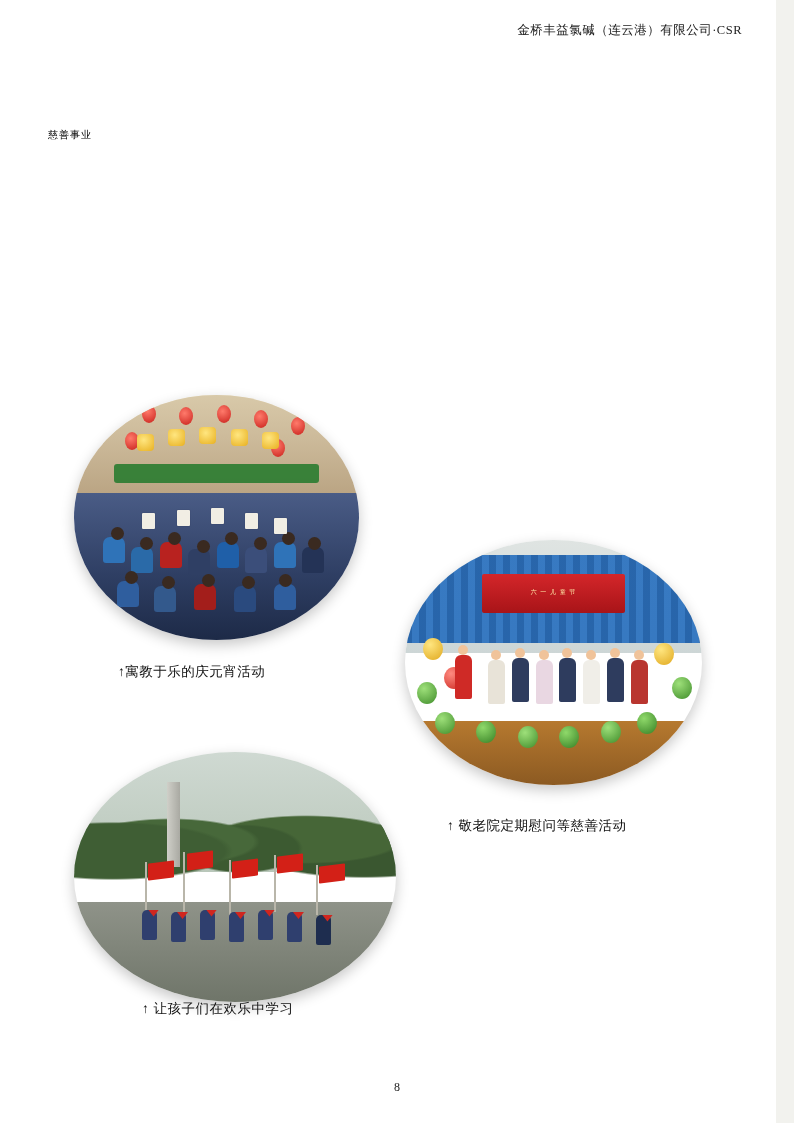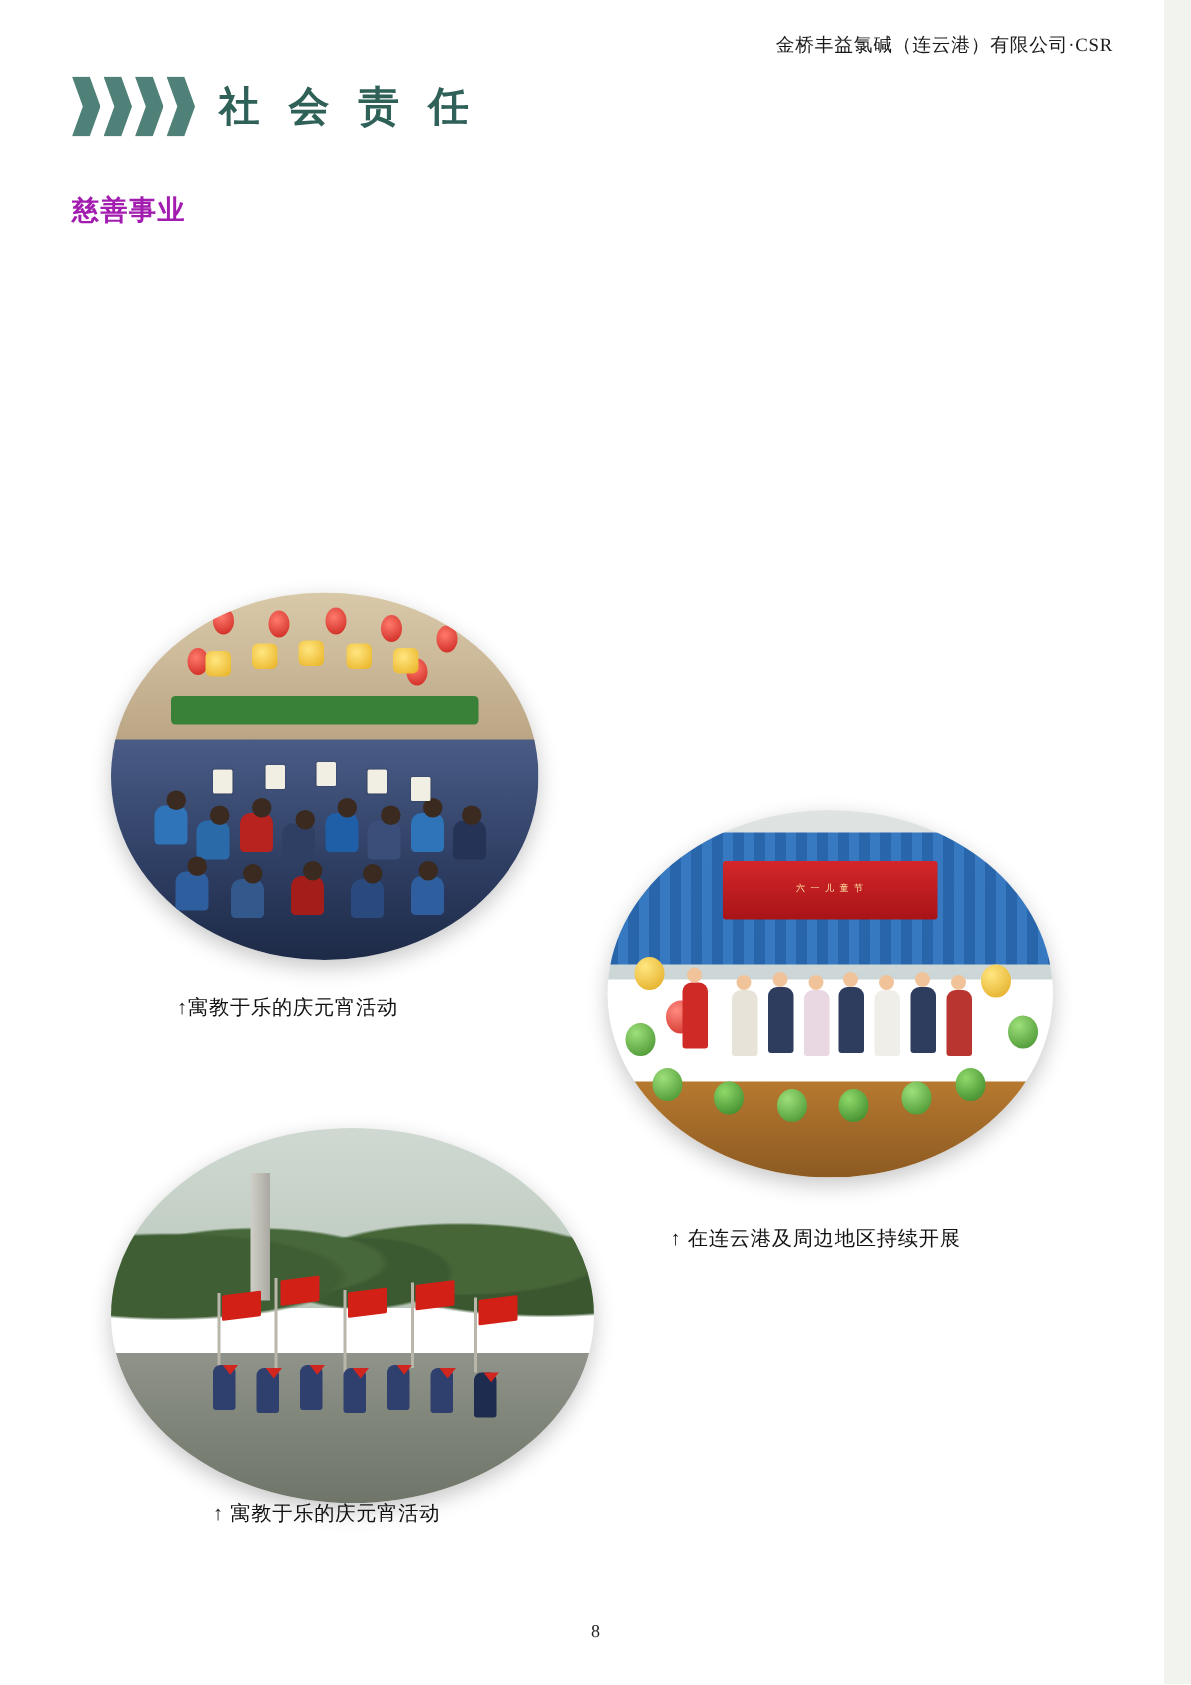--- a/index.html
+++ b/index.html
@@ -72,23 +72,23 @@
     font-weight: bold;
     color: #2f6158;
     letter-spacing: 6px;
     line-height: 1;
   }
   .section-heading {
     position: absolute;
     top: 128px;
     left: 48px;
     font-family: "Liberation Sans", "DejaVu Sans", sans-serif;
-    font-size: 18px;
-    font-weight: bold;
-    color: #a21caf;
+    font-size: 10px;
+    font-weight: normal;
+    color: #000000;
     letter-spacing: 1px;
   }
   .body-text {
     position: absolute;
     top: 162px;
     left: 48px;
     width: 698px;
     font-family: "Liberation Serif", "DejaVu Serif", serif;
     font-size: 14.6px;
     color: #111111;
@@ -253,29 +253,20 @@
 </style>
 </head>
 <body>
 
 <div class="page">
 
   <div class="edge-band"></div>
 
   <div class="header-company">金桥丰益氯碱（连云港）有限公司·CSR</div>
 
-  <div class="title-row">
-    <div class="chev-group">
-      <div class="chev c1"></div>
-      <div class="chev c2"></div>
-      <div class="chev c3"></div>
-      <div class="chev c4"></div>
-    </div>
-    <div class="page-title">社 会 责 任</div>
-  </div>
 
   <div class="section-heading">慈善事业</div>
 
 
   <div class="photo" id="photo1">
     <div class="inner">
       <div class="ceil"></div>
       <div class="sky"></div>
       <div class="greenband"></div>
       <div class="crowd"></div>
@@ -364,21 +355,21 @@
       <div class="person" style="left:52%; top:48%; background:#2e3c5e;"></div>
       <div class="phead" style="left:53%; top:44%;"></div>
       <div class="person" style="left:60%; top:49%; background:#f0eee8;"></div>
       <div class="phead" style="left:61%; top:45%;"></div>
       <div class="person" style="left:68%; top:48%; background:#2e3c5e;"></div>
       <div class="phead" style="left:69%; top:44%;"></div>
       <div class="person" style="left:76%; top:49%; background:#b9352f;"></div>
       <div class="phead" style="left:77%; top:45%;"></div>
     </div>
   </div>
-  <div class="caption" style="left:447px; top:817px;">↑  在连云港及周边地区持续开展</div>
+  <div class="caption" style="left:447px; top:817px;">↑  敬老院定期慰问等慈善活动</div>
 
   <div class="photo" id="photo3">
     <div class="inner">
       <div class="sky3"></div>
       <div class="trees"></div>
       <div class="monument"></div>
       <div class="ground"></div>
 
       <div class="pole" style="left:22%; top:44%; height:22%;"></div>
       <div class="flag" style="left:23%; top:44%;"></div>
@@ -401,16 +392,16 @@
       <div class="scarf" style="left:50%; top:64%;"></div>
       <div class="student" style="left:57%; top:63%;"></div>
       <div class="scarf" style="left:59%; top:63%;"></div>
       <div class="student" style="left:66%; top:64%;"></div>
       <div class="scarf" style="left:68%; top:64%;"></div>
       <div class="student" style="left:75%; top:65%; background:#1e2d4f;"></div>
       <div class="scarf" style="left:77%; top:65%;"></div>
 
     </div>
   </div>
-  <div class="caption" style="left:142px; top:1000px;">↑  寓教于乐的庆元宵活动</div>
+  <div class="caption" style="left:142px; top:1000px;">↑  让孩子们在欢乐中学习</div>
 
   <div class="page-number">8</div>
 </div>
 
 </body></html>

